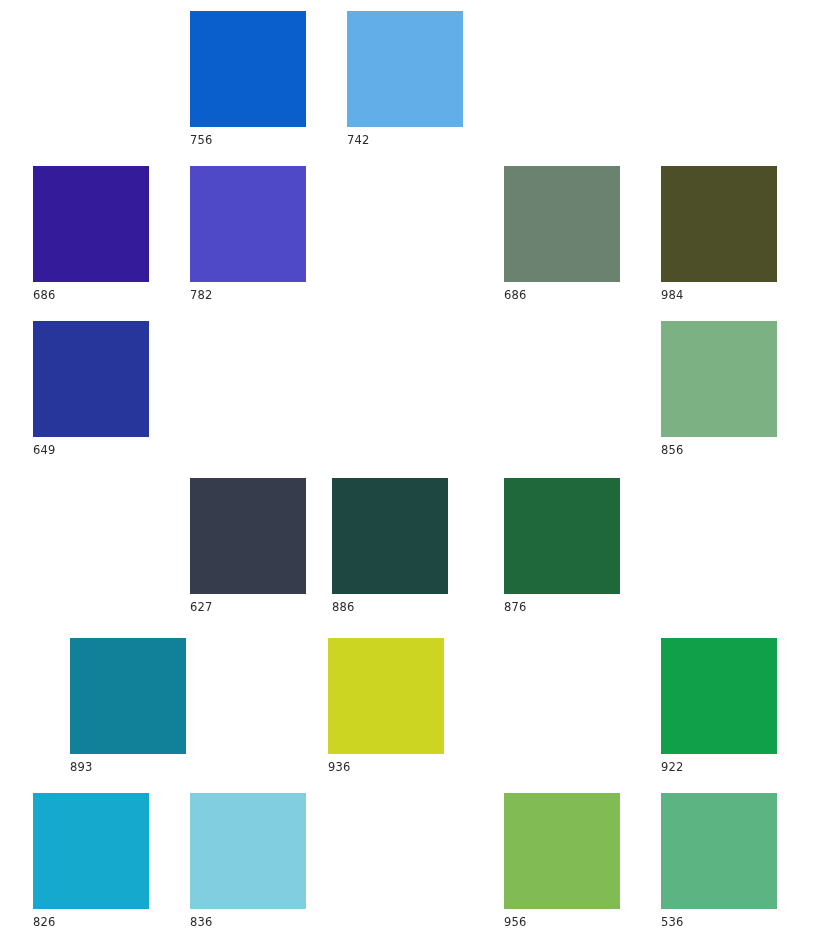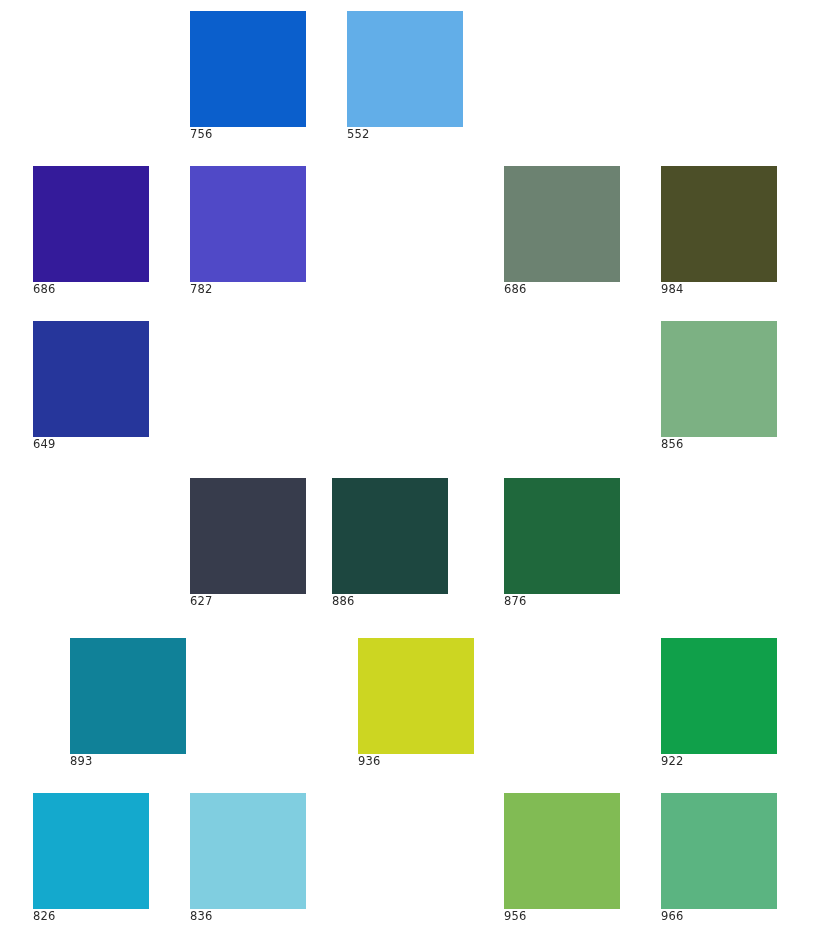--- a/index.html
+++ b/index.html
@@ -27,35 +27,35 @@
     width: 116px;
     height: 116px;
     display: block;
   }
   .swatch-label {
     display: block;
     font-size: 11.5px;
     line-height: 13px;
     color: #2b2b2b;
     letter-spacing: 0.2px;
-    padding-top: 1px;
+    padding-top: 7px;
     font-family: "DejaVu Sans", "Liberation Sans", sans-serif;
   }
 </style>
 </head>
 <body style="background: rgb(255, 255, 255);">
 
 <main id="swatch-grid">
     <div class="swatch-cell" style="left: 190px; top: 11px; width: 116px;">
       <div class="swatch-chip" style="width: 116px; height: 116px; background: rgb(11, 95, 204);"></div>
       <span class="swatch-label">756</span>
     </div>
     <div class="swatch-cell" style="left: 347px; top: 11px; width: 116px;">
       <div class="swatch-chip" style="width: 116px; height: 116px; background: rgb(98, 174, 232);"></div>
-      <span class="swatch-label">552</span>
+      <span class="swatch-label">742</span>
     </div>
     <div class="swatch-cell" style="left: 33px; top: 166px; width: 116px;">
       <div class="swatch-chip" style="width: 116px; height: 116px; background: rgb(52, 27, 154);"></div>
       <span class="swatch-label">686</span>
     </div>
     <div class="swatch-cell" style="left: 190px; top: 166px; width: 116px;">
       <div class="swatch-chip" style="width: 116px; height: 116px; background: rgb(80, 73, 199);"></div>
       <span class="swatch-label">782</span>
     </div>
     <div class="swatch-cell" style="left: 504px; top: 166px; width: 116px;">
@@ -83,21 +83,21 @@
       <span class="swatch-label">886</span>
     </div>
     <div class="swatch-cell" style="left: 504px; top: 478px; width: 116px;">
       <div class="swatch-chip" style="width: 116px; height: 116px; background: rgb(31, 104, 60);"></div>
       <span class="swatch-label">876</span>
     </div>
     <div class="swatch-cell" style="left: 33px; top: 638px; width: 116px; margin-left: 37px;">
       <div class="swatch-chip" style="width: 116px; height: 116px; background: rgb(16, 129, 152);"></div>
       <span class="swatch-label">893</span>
     </div>
-    <div class="swatch-cell" style="left: 358px; top: 638px; width: 108px;">
+    <div class="swatch-cell" style="left: 328px; top: 638px; width: 108px;">
       <div class="swatch-chip" style="width: 116px; height: 116px; background: rgb(204, 214, 34);"></div>
       <span class="swatch-label">936</span>
     </div>
     <div class="swatch-cell" style="left: 661px; top: 638px; width: 116px;">
       <div class="swatch-chip" style="width: 116px; height: 116px; background: rgb(16, 160, 74);"></div>
       <span class="swatch-label">922</span>
     </div>
     <div class="swatch-cell" style="left: 33px; top: 793px; width: 116px;">
       <div class="swatch-chip" style="width: 116px; height: 116px; background: rgb(20, 169, 205);"></div>
       <span class="swatch-label">826</span>
@@ -105,15 +105,15 @@
     <div class="swatch-cell" style="left: 190px; top: 793px; width: 116px;">
       <div class="swatch-chip" style="width: 116px; height: 116px; background: rgb(128, 206, 224);"></div>
       <span class="swatch-label">836</span>
     </div>
     <div class="swatch-cell" style="left: 504px; top: 793px; width: 116px;">
       <div class="swatch-chip" style="width: 116px; height: 116px; background: rgb(129, 187, 84);"></div>
       <span class="swatch-label">956</span>
     </div>
     <div class="swatch-cell" style="left: 661px; top: 793px; width: 116px;">
       <div class="swatch-chip" style="width: 116px; height: 116px; background: rgb(91, 180, 129);"></div>
-      <span class="swatch-label">966</span>
+      <span class="swatch-label">536</span>
     </div>
   </main>
 
 </body></html>

